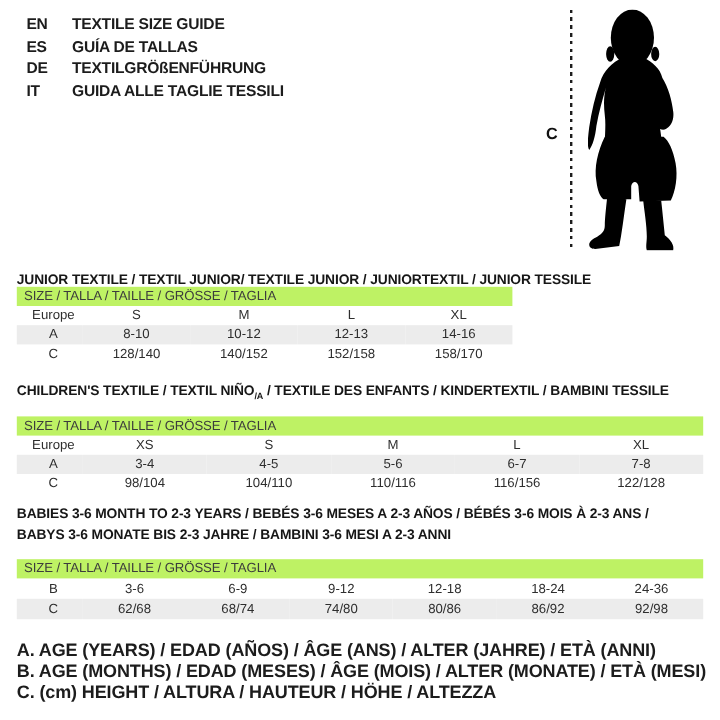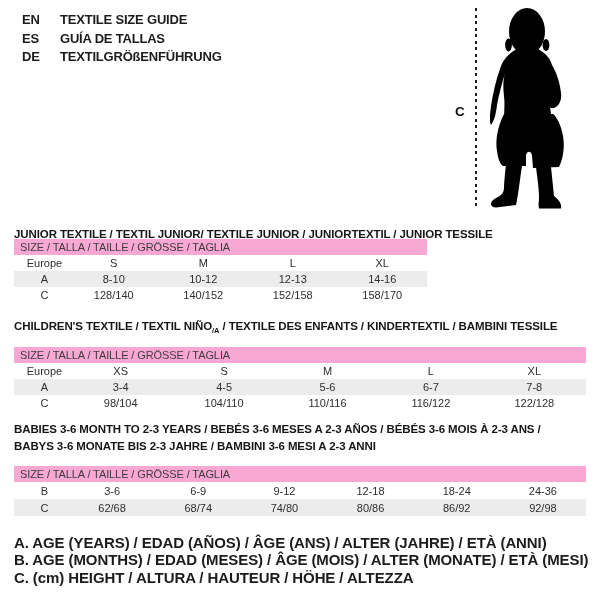--- a/index.html
+++ b/index.html
@@ -19,21 +19,21 @@
   .measure-line{left:475px;top:8px;width:2px;height:201px;
     background-image:repeating-linear-gradient(to bottom,#1e1e1e 0 3px,transparent 3px 6.5px);}
   .measure-label{left:455px;top:104px;font-weight:bold;font-size:13.5px;color:#111;}
   .baby-svg{left:490px;top:8px;}
 
   
   .tbl-title{font-weight:bold;font-size:11.5px;line-height:16.5px;letter-spacing:-0.1px;color:#161616;}
   sub.title-sub{font-size:7.5px;}
   table.size-table{border-collapse:collapse;table-layout:fixed;font-size:11px;color:#2e2e2e;}
   table.size-table th.size-bar{
-    background:#f9a8d4;height:16px;font-weight:normal;text-align:left;
+    background:#bef264;height:16px;font-weight:normal;text-align:left;
     padding:0 0 0 6px;font-size:11px;color:#3c3c3c;letter-spacing:-0.1px;}
   table.size-table td{height:16px;text-align:center;padding:0;white-space:nowrap;}
   table.size-table tr.shaded{background:#ececec;}
   td.rowlabel{text-align:left;padding-left:6px !important;}
   col.labelcol{width:55px;}
   #t3 td{height:17px;}
 
   
   .footnotes{top:534px;left:14px;font-weight:bold;font-size:15px;line-height:17.3px;letter-spacing:-0.1px;color:#1c1c1c;}
 </style>
@@ -45,20 +45,24 @@
     <span class="lang-code">EN</span>
     <span>TEXTILE SIZE GUIDE</span>
   </div>
   <div class="lang-row">
     <span class="lang-code">ES</span>
     <span>GUÍA DE TALLAS</span>
   </div>
   <div class="lang-row">
     <span class="lang-code">DE</span>
     <span>TEXTILGRÖßENFÜHRUNG</span>
+  </div>
+  <div class="lang-row">
+    <span class="lang-code">IT</span>
+    <span>GUIDA ALLE TAGLIE TESSILI</span>
   </div>
 </div>
 
 <div class="abs measure-line"></div>
 <div class="abs measure-label">C</div>
 <svg class="abs baby-svg" width="80" height="201" viewBox="0 0 80 201" xmlns="http://www.w3.org/2000/svg" fill="#000000">
 
   <ellipse cx="37" cy="23.5" rx="18" ry="23.5"></ellipse>
 
   <ellipse cx="18.5" cy="37" rx="3.4" ry="6.5"></ellipse>
@@ -172,21 +176,21 @@
     <td>4-5</td>
     <td>5-6</td>
     <td>6-7</td>
     <td>7-8</td>
   </tr>
   <tr>
     <td class="rowlabel">C</td>
     <td>98/104</td>
     <td>104/110</td>
     <td>110/116</td>
-    <td>116/122</td>
+    <td>116/156</td>
     <td>122/128</td>
   </tr>
 </tbody>
   </table>
 
 <div class="abs tbl-title" style="left:14px;top:421px;">
   <div>BABIES 3-6 MONTH TO 2-3 YEARS / BEBÉS 3-6 MESES A 2-3 AÑOS / BÉBÉS 3-6 MOIS À 2-3 ANS /</div>
   <div>BABYS 3-6 MONATE BIS 2-3 JAHRE / BAMBINI 3-6 MESI A 2-3 ANNI</div>
 </div>
 <table id="t3" class="abs size-table" style="left:14px;top:466px;width:572px;">

